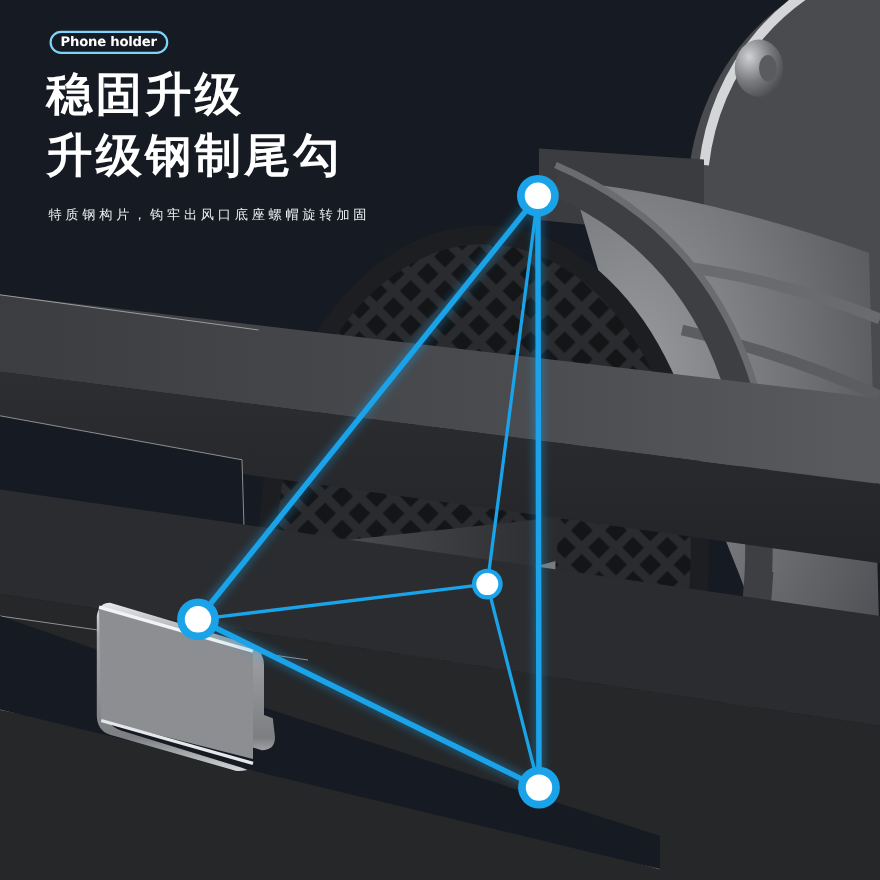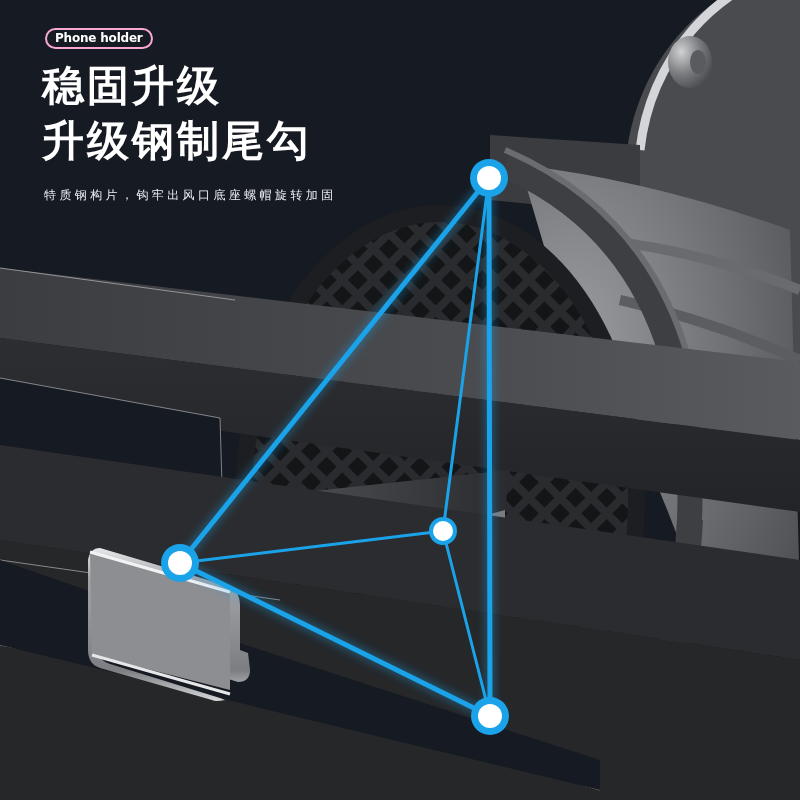--- a/index.html
+++ b/index.html
@@ -1,19 +1,19 @@
 <!DOCTYPE html>
 <html><head>
 <meta charset="utf-8">
 <style>
   html, body { margin:0; padding:0; }
   body { width:800px; height:800px; overflow:hidden; background:#161a22; position:relative; font-family:"DejaVu Sans","Liberation Sans",sans-serif; }
   .stage { position:absolute; left:0; top:0; width:800px; height:800px; }
   .scene { position:absolute; left:0; top:0; }
-  .badge { position:absolute; left:45px; top:28px; height:21px; padding:0 8px; border:2px solid #f9a8d4; border-radius:12px; color:#fff; font-weight:bold; font-size:12px; line-height:21px; letter-spacing:-0.2px; box-sizing:border-box; display:flex; align-items:center; }
+  .badge { position:absolute; left:45px; top:28px; height:21px; padding:0 8px; border:2px solid #7dd3fc; border-radius:12px; color:#fff; font-weight:bold; font-size:12px; line-height:21px; letter-spacing:-0.2px; box-sizing:border-box; display:flex; align-items:center; }
   .headline { position:absolute; left:42px; color:#fff; font-weight:bold; font-size:42px; letter-spacing:3px; line-height:48px; }
   .h1 { top:62px; }
   .h2 { top:117px; }
   .subline { position:absolute; left:44px; top:184px; color:#eef1f5; font-size:12px; letter-spacing:3.4px; line-height:22px; }
 </style>
 </head>
 <body>
 
 <div class="stage">
   <svg class="scene" width="800" height="800" viewBox="0 0 800 800">

